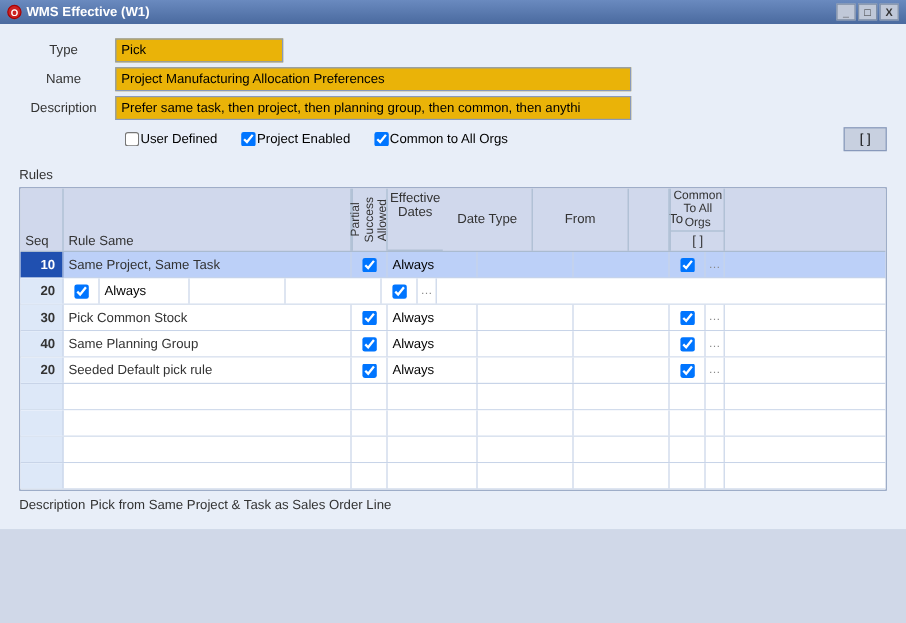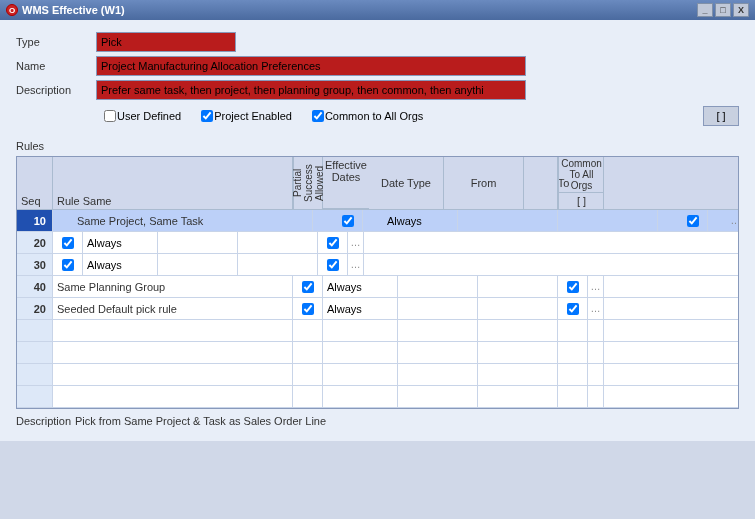--- a/index.html
+++ b/index.html
@@ -47,27 +47,27 @@
 
     .form-row {
       display: flex;
       align-items: center;
       margin-bottom: 4px;
     }
 
     .form-label {
       color: #333;
       font-size: 11px;
-      text-align: left;
+      text-align: center;
       padding-right: 6px;
       min-width: 80px;
     }
 
     .form-input {
-      background: #b91c1c;
+      background: #eab308;
       border: 1px solid #8899bb;
       padding: 2px 4px;
       font-size: 11px;
       height: 20px;
     }
 
     .form-input-type { width: 140px; }
     .form-input-name { width: 430px; }
     .form-input-desc { width: 430px; }
 
@@ -271,21 +271,21 @@
           </div>
           <div style="display:flex; align-items:center; justify-content:center; border-bottom:0; padding:2px; font-size:11px; color:#333;">
             <span>[ ]</span>
           </div>
         </div>
 
         <div style="width:16px; min-width:16px;"></div>
       </div>
 
       <div id="table-body">
-      <div class="table-row selected" style="display: flex; border-bottom: 1px solid rgb(200, 212, 232); height: 22px; background: rgb(188, 208, 248); gap: 20px;">
+      <div class="table-row selected" style="display: flex; border-bottom: 1px solid rgb(200, 212, 232); height: 22px; background: rgb(188, 208, 248);">
             <div class="td-cell col-seq td-seq selected-seq" style="padding: 2px 6px 2px 2px; font-size: 11px; border-right: 1px solid rgb(200, 212, 232); display: flex; align-items: center; justify-content: flex-end; width: 36px; min-width: 36px; background: rgb(32, 80, 176); color: white;">10</div>
             <div class="td-cell col-rule-name" style="padding: 2px 4px; font-size: 11px; border-right: 1px solid rgb(200, 212, 232); display: flex; align-items: center; width: 240px; min-width: 240px; overflow: hidden; white-space: nowrap;">Same Project, Same Task</div>
             <div style="width: 30px; min-width: 30px; border-right: 1px solid rgb(200, 212, 232); display: flex; align-items: center; justify-content: center;">
               <input type="checkbox" checked="" style="width: 12px; height: 12px;">
             </div>
             <div style="width: 75px; min-width: 75px; border-right: 1px solid rgb(200, 212, 232); display: flex; align-items: center; padding: 2px 4px; font-size: 11px;">Always</div>
             <div style="width: 80px; min-width: 80px; border-right: 1px solid rgb(200, 212, 232); display: flex; align-items: center; padding: 2px 4px; font-size: 11px;"></div>
             <div style="width: 80px; min-width: 80px; border-right: 1px solid rgb(200, 212, 232); display: flex; align-items: center; padding: 2px 4px; font-size: 11px;"></div>
             <div style="width: 30px; min-width: 30px; border-right: 1px solid rgb(200, 212, 232); display: flex; align-items: center; justify-content: center;">
               <input type="checkbox" checked="" style="width: 12px; height: 12px;">
@@ -302,20 +302,21 @@
             <div style="width: 80px; min-width: 80px; border-right: 1px solid rgb(200, 212, 232); display: flex; align-items: center; padding: 2px 4px; font-size: 11px;"></div>
             <div style="width: 80px; min-width: 80px; border-right: 1px solid rgb(200, 212, 232); display: flex; align-items: center; padding: 2px 4px; font-size: 11px;"></div>
             <div style="width: 30px; min-width: 30px; border-right: 1px solid rgb(200, 212, 232); display: flex; align-items: center; justify-content: center;">
               <input type="checkbox" checked="" style="width: 12px; height: 12px;">
             </div>
             <div style="width: 16px; min-width: 16px; display: flex; align-items: center; justify-content: center; border-right: 1px solid rgb(200, 212, 232); font-size: 10px; color: rgb(136, 136, 136);">…</div>
             <div style="width: 0px; background: rgb(208, 216, 232);"></div>
           </div>
           <div class="table-row" style="display: flex; border-bottom: 1px solid rgb(200, 212, 232); height: 22px; background: white;">
             <div class="td-cell col-seq td-seq" style="padding: 2px 6px 2px 2px; font-size: 11px; border-right: 1px solid rgb(200, 212, 232); display: flex; align-items: center; justify-content: flex-end; width: 36px; min-width: 36px; background: rgb(221, 232, 248); color: rgb(51, 51, 51);">30</div>
+            <div class="td-cell col-rule-name" style="padding: 2px 4px; font-size: 11px; border-right: 1px solid rgb(200, 212, 232); display: flex; align-items: center; width: 240px; min-width: 240px; overflow: hidden; white-space: nowrap;">Pick Common Stock</div>
             <div style="width: 30px; min-width: 30px; border-right: 1px solid rgb(200, 212, 232); display: flex; align-items: center; justify-content: center;">
               <input type="checkbox" checked="" style="width: 12px; height: 12px;">
             </div>
             <div style="width: 75px; min-width: 75px; border-right: 1px solid rgb(200, 212, 232); display: flex; align-items: center; padding: 2px 4px; font-size: 11px;">Always</div>
             <div style="width: 80px; min-width: 80px; border-right: 1px solid rgb(200, 212, 232); display: flex; align-items: center; padding: 2px 4px; font-size: 11px;"></div>
             <div style="width: 80px; min-width: 80px; border-right: 1px solid rgb(200, 212, 232); display: flex; align-items: center; padding: 2px 4px; font-size: 11px;"></div>
             <div style="width: 30px; min-width: 30px; border-right: 1px solid rgb(200, 212, 232); display: flex; align-items: center; justify-content: center;">
               <input type="checkbox" checked="" style="width: 12px; height: 12px;">
             </div>
             <div style="width: 16px; min-width: 16px; display: flex; align-items: center; justify-content: center; border-right: 1px solid rgb(200, 212, 232); font-size: 10px; color: rgb(136, 136, 136);">…</div>

